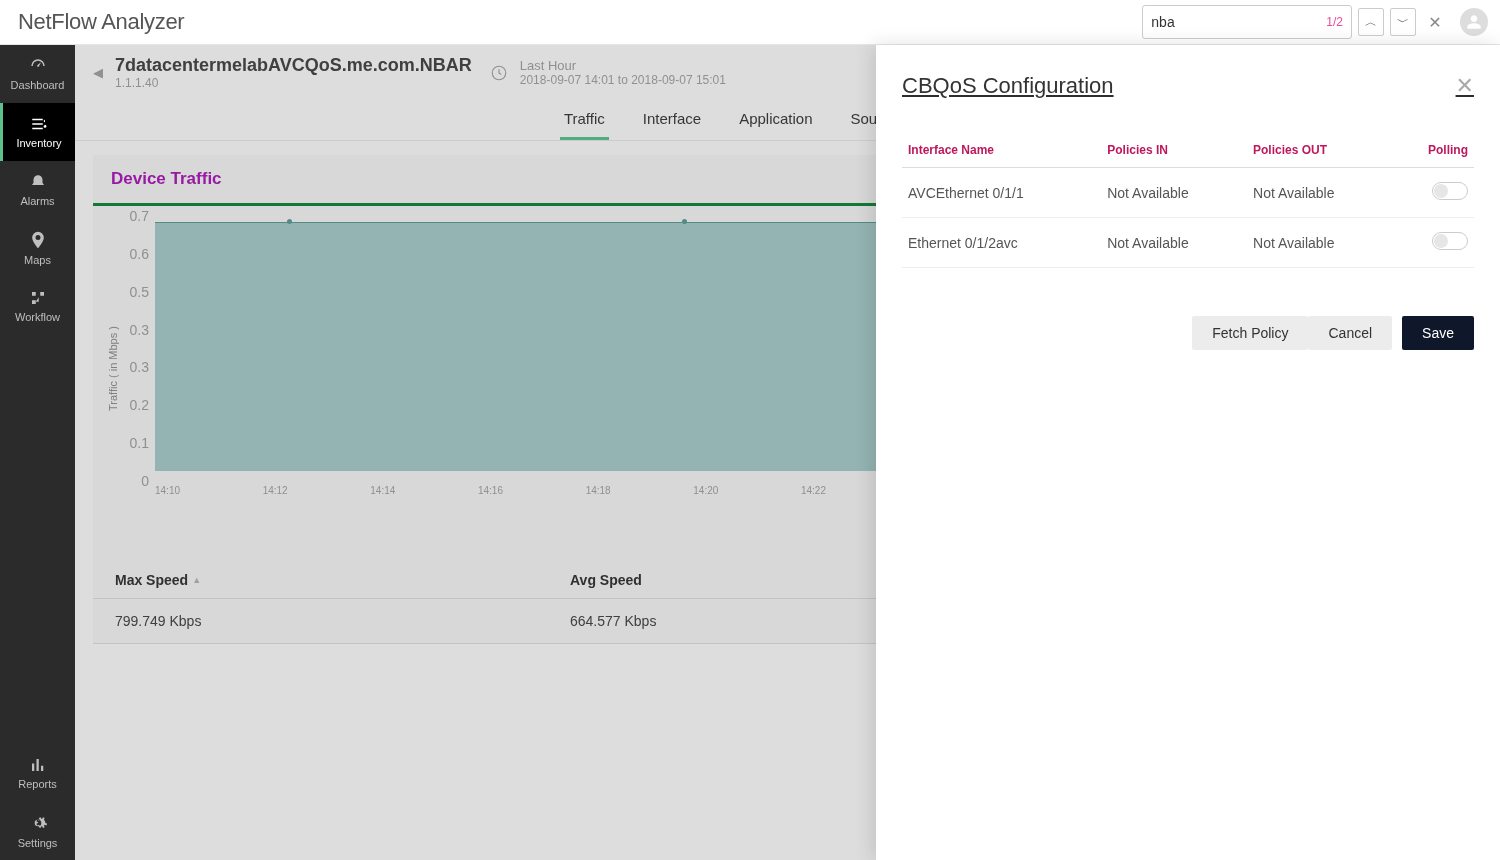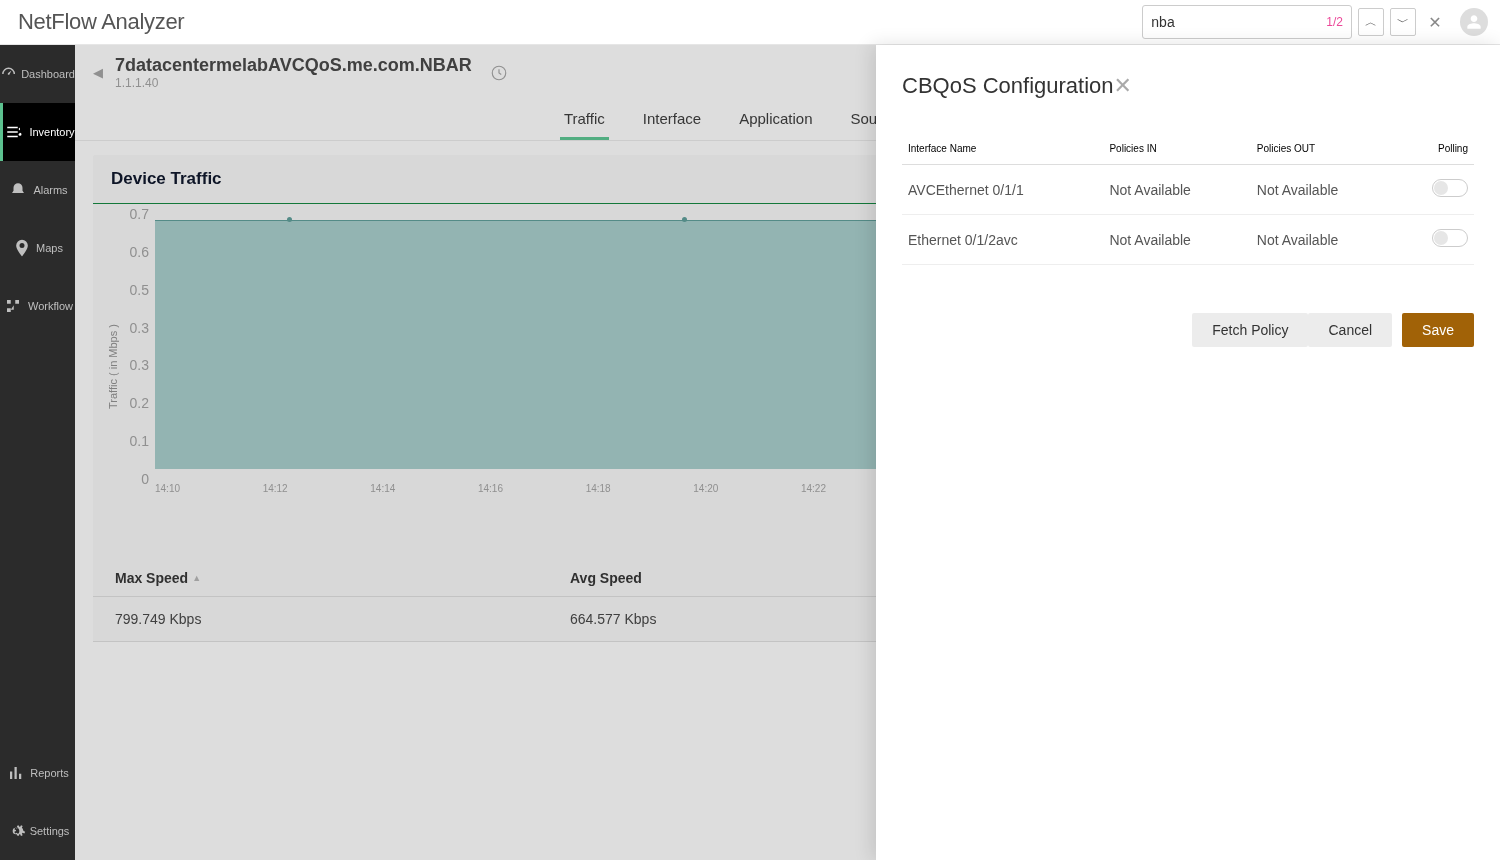--- a/index.html
+++ b/index.html
@@ -10,73 +10,73 @@
   .search-box { display:flex; align-items:center; border:1px solid #ccc; border-radius:3px; height:28px; padding:16px 8px; }
   .search-box input { border:none; outline:none; width:175px; font-size:14px; color:#333; }
   .search-count { color:#ec4899; font-size:12px; }
   .search-nav-btn { width:26px; height:28px; border:1px solid #ccc; background:#fff; color:#555; font-size:12px; display:flex; align-items:center; justify-content:center; cursor:pointer; border-radius:2px; }
   .search-close { width:26px; height:28px; display:flex; align-items:center; justify-content:center; color:#888; cursor:pointer; font-size:16px; }
   .user-icon { width:28px; height:28px; border-radius:50%; background:#ddd; display:flex; align-items:center; justify-content:center; margin-left:6px; }
   .user-icon svg { fill:#fff; }
   .shell { display:flex; height:815px; }
   .sidebar { width:75px; background:#2b2b2b; display:flex; flex-direction:column; justify-content:space-between; }
   .sidebar-col { display:flex; flex-direction:column; }
-  .sidebar-item { height:58px; display:flex; align-items:center; justify-content:center; color:#bfbfbf; font-size:11px; cursor:pointer; gap:4px; }
+  .sidebar-item { height:58px; display:flex; flex-direction:column; align-items:center; justify-content:center; color:#bfbfbf; font-size:11px; cursor:pointer; gap:4px; }
   .sidebar-item.active { background:#000; color:#fff; border-left:3px solid #5cc18f; padding-left:0; }
   .sidebar-item svg { fill:#bfbfbf; }
   .sidebar-item.active svg { fill:#fff; }
   .main { position:relative; flex:1; background:#ebebeb; }
   .overlay { position:absolute; inset:0; background:rgba(0,0,0,0.06); }
   .page { position:relative; padding:0; }
   .crumb-row { display:flex; align-items:center; gap:12px; padding:10px 18px 6px 18px; }
   .back-caret { color:#999; font-size:13px; cursor:pointer; }
   .crumb-title { font-size:18px; font-weight:600; color:#444; }
   .crumb-sub { font-size:12px; color:#9a9a9a; }
   .clock-icon { margin-left:6px; }
   .time-col { display:flex; flex-direction:column; }
   .time-label { font-size:13px; color:#999; }
   .time-range { font-size:12px; color:#9a9a9a; }
   .tabs { display:flex; justify-content:center; gap:30px; padding:8px 0 0 0; border-bottom:1px solid #d9d9d9; }
   .tab { font-size:15px; color:#3a3a3a; padding:6px 4px 10px 4px; cursor:pointer; }
   .tab.active { border-bottom:3px solid #57b88a; }
   .panel { margin:14px 18px 0 18px; background:#e6e6e6; border-radius:2px; }
-  .panel-head { padding:14px 18px; font-size:17px; font-weight:600; color:#0f172a; border-bottom:1px solid #15803d; }
+  .panel-head { padding:14px 18px; font-size:17px; font-weight:600; color:#a21caf; border-bottom:3px solid #15803d; }
   .chart-zone { padding:10px 10px 8px 10px; display:flex; }
   .y-axis-label { writing-mode:vertical-rl; transform:rotate(180deg); font-size:11px; color:#888; text-align:center; padding:0 4px; }
   .chart-body { flex:1; }
   .chart-plot { position:relative; height:265px; margin-left:32px; }
   .y-ticks { position:absolute; left:-30px; top:0; bottom:0; width:28px; }
   .y-tick { position:absolute; right:4px; font-size:14px; color:#999; transform:translateY(50%); text-align:right; width:100%; }
   .area-fill { position:absolute; left:0; right:0; top:6px; bottom:10px; background:#8fb8b6; opacity:0.85; }
   .top-line { position:absolute; left:0; right:0; top:6px; height:1px; background:#5a9490; }
   .dot { position:absolute; top:3px; width:5px; height:5px; border-radius:50%; background:#5a9490; }
   .x-ticks { display:flex; justify-content:space-between; margin:4px 0 4px 32px; }
   .x-tick { font-size:10px; color:#999; }
   .x-axis-label { text-align:right; font-size:16px; color:#888; margin-top:8px; }
   .stats-head { display:flex; padding:14px 22px 10px 22px; border-bottom:1px solid #d0d0d0; margin-top:28px; }
   .stats-head .col { font-size:14px; font-weight:600; color:#333; }
   .stats-head .col1 { flex:0 0 455px; display:flex; align-items:center; gap:4px; }
   .sort-caret { font-size:9px; color:#aaa; }
   .stats-row { display:flex; padding:14px 22px; border-bottom:1px solid #d0d0d0; font-size:14px; color:#444; }
   .stats-row .col1 { flex:0 0 455px; }
   
   .side-panel { position:absolute; top:0; right:0; width:624px; height:815px; background:#fff; box-shadow:-4px 0 18px rgba(0,0,0,0.12); padding:28px 26px; }
-  .side-head { display:flex; align-items:center; margin-bottom:34px; }
+  .side-head { display:flex; justify-content:space-between; align-items:center; margin-bottom:34px;text-decoration:underline; }
   .side-title { font-size:22px; font-weight:500; color:#333; }
   .side-close { font-size:22px; color:#aaa; cursor:pointer; font-weight:300; }
   .tbl { width:100%; border-collapse:collapse; }
-  .tbl th { text-align:left; font-size:10px; font-weight:400; color:#000000; padding:10px 6px; border-bottom:1px solid #ddd; }
+  .tbl th { text-align:left; font-size:12px; font-weight:700; color:#be185d; padding:10px 6px; border-bottom:1px solid #ddd; }
   .tbl th.right, .tbl td.right { text-align:right; }
   .tbl td { font-size:14px; color:#555; padding:14px 6px; border-bottom:1px solid #eee; }
   .toggle { display:inline-block; width:36px; height:18px; border-radius:10px; border:1px solid #ccc; position:relative; background:#fff; }
   .toggle .knob { position:absolute; left:1px; top:1px; width:14px; height:14px; border-radius:50%; background:#e6e6e6; }
   .side-actions { display:flex; justify-content:flex-end; margin-top:48px; }
   .btn { height:34px; padding:0 20px; font-size:14px; border:none; cursor:pointer; border-radius:2px; }
   .btn-grey { background:#ececec; color:#333; }
-  .btn-green { background:#a16207; color:#fff; }
+  .btn-green { background:#0f172a; color:#fff; }
   .side-actions .right-group { display:flex; gap:10px; }
 </style>
 </head>
 <body>
 
 <div class="topbar">
   <div class="app-title">NetFlow Analyzer</div>
   <div class="search-group">
     <div class="search-box">
       <input type="text" value="nba" style="">
@@ -148,20 +148,24 @@
       <div class="crumb-row">
         <span class="back-caret">◀</span>
         <div>
           <div class="crumb-title">7datacentermelabAVCQoS.me.com.NBAR</div>
           <div class="crumb-sub">1.1.1.40</div>
         </div>
         <svg class="clock-icon" width="18" height="18" viewBox="0 0 24 24" fill="none" stroke="#999" stroke-width="1.5">
             <circle cx="12" cy="12" r="9"></circle>
             <path d="M12 7v5l3 2"></path>
           </svg>
+        <div class="time-col">
+          <span class="time-label">Last Hour</span>
+          <span class="time-range">2018-09-07 14:01 to 2018-09-07 15:01</span>
+        </div>
       </div>
 
       <div class="tabs">
         <div class="tab active">Traffic</div>
         <div class="tab">Interface</div>
         <div class="tab">Application</div>
         <div class="tab">Source</div>
         <div class="tab">Destination</div>
       </div>
 

